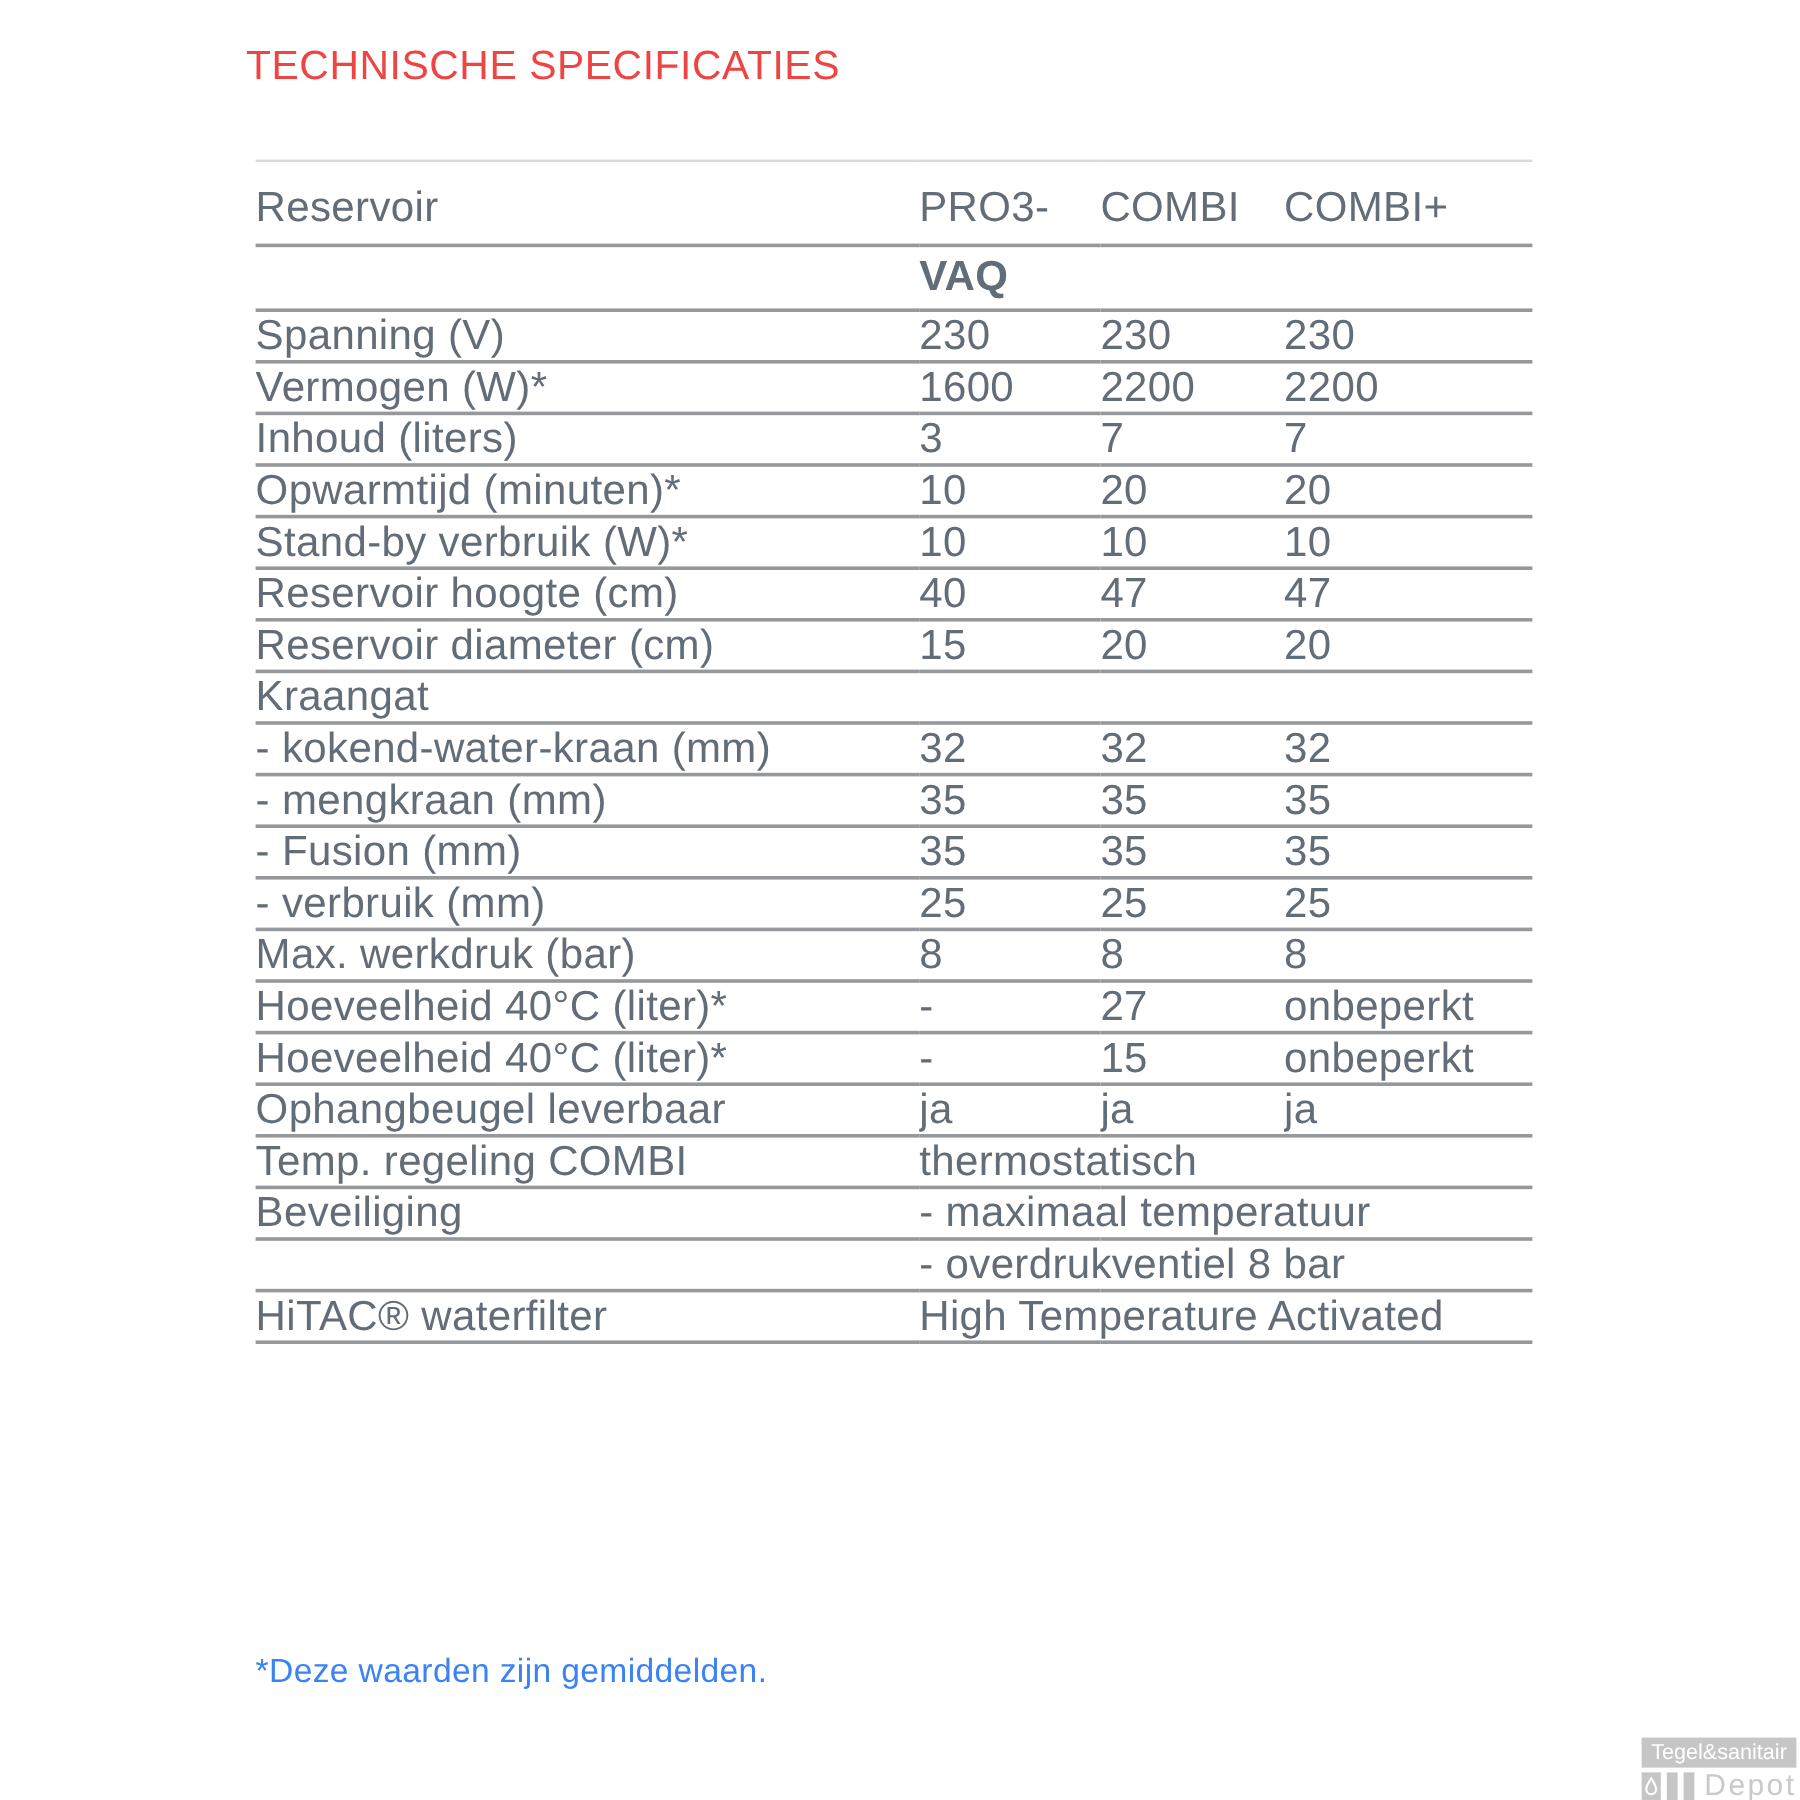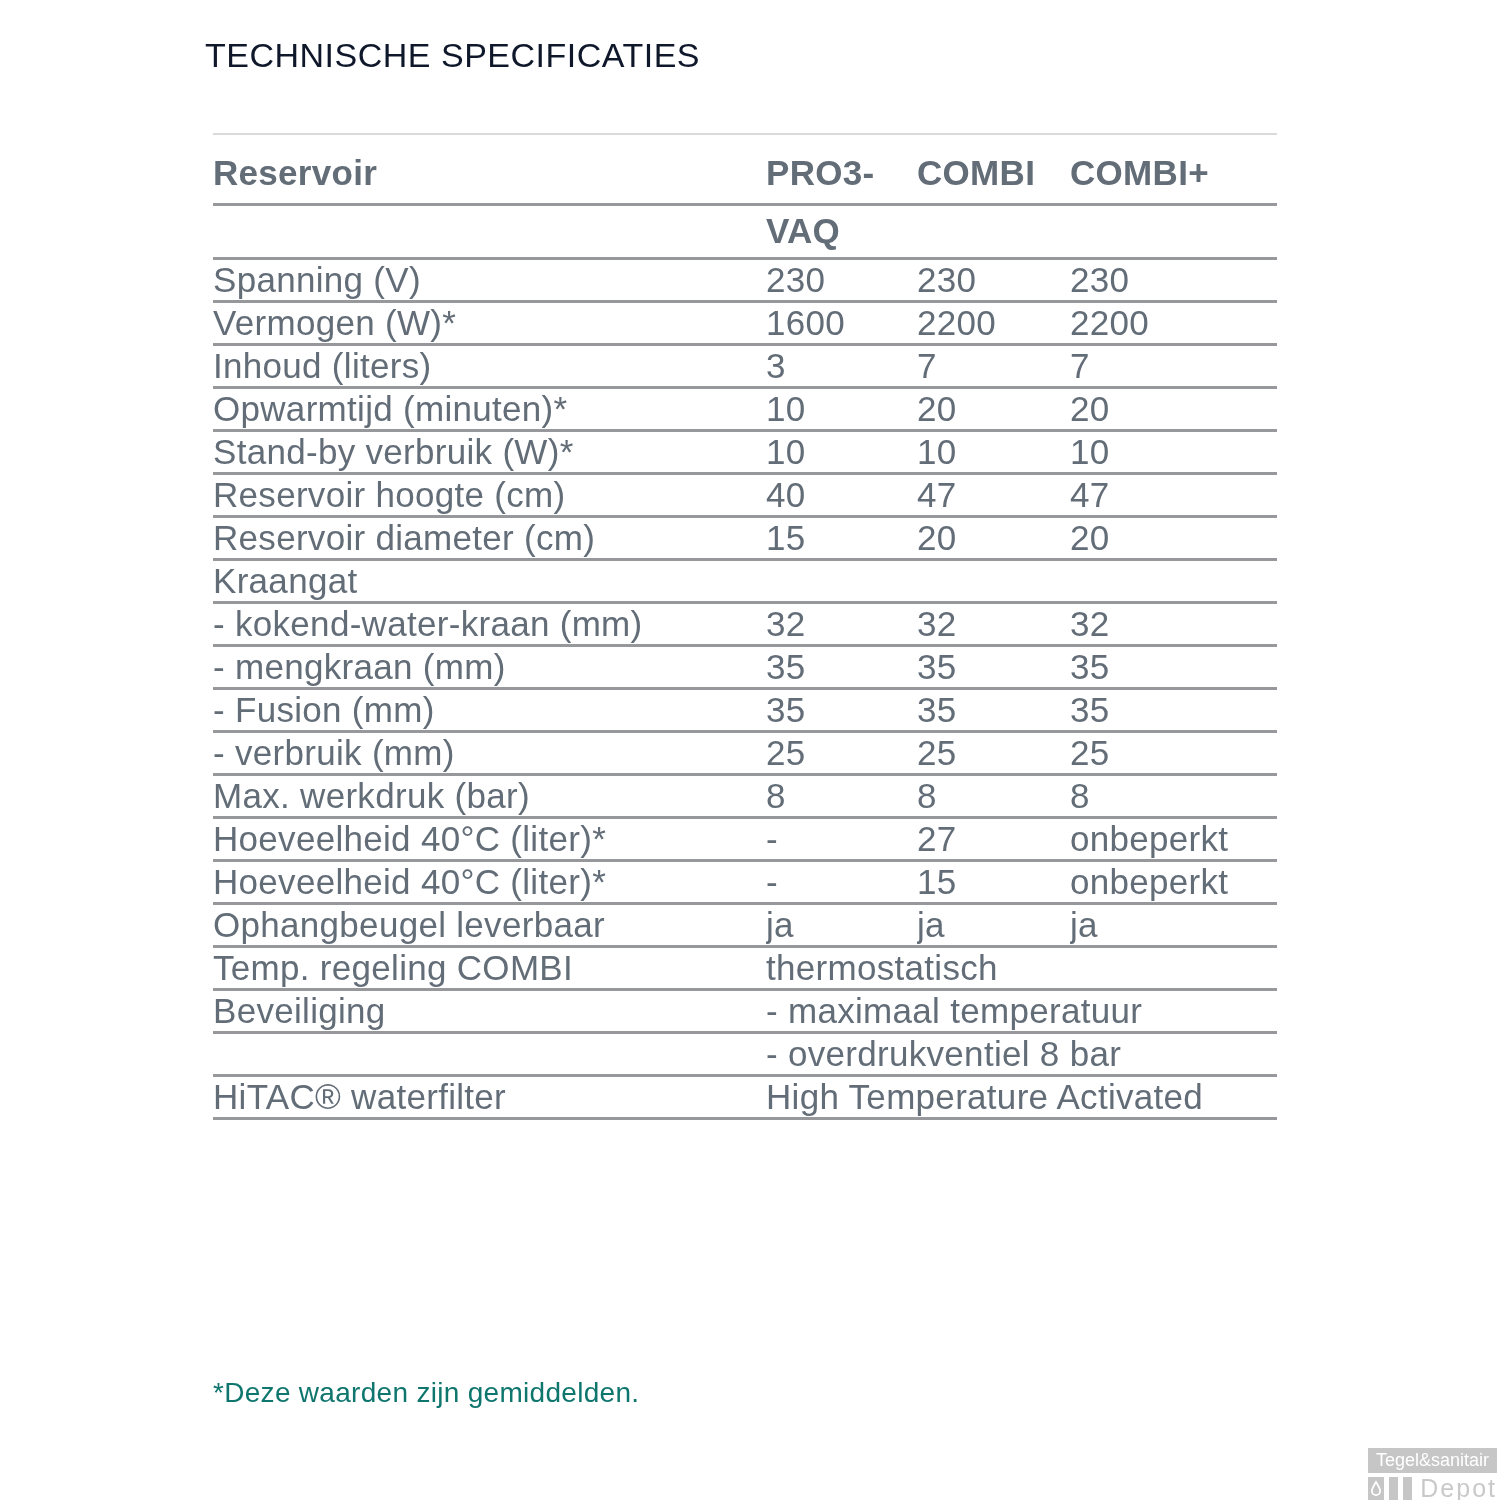--- a/index.html
+++ b/index.html
@@ -9,21 +9,21 @@
     font-family: "Liberation Sans", sans-serif;
     position: relative;
     overflow: hidden;
   }
   .page-title {
     position: absolute;
     left: 205px; top: 36px;
     font-size: 34px;
     font-weight: 500;
     letter-spacing: 0.5px;
-    color: #0f172a;
+    color: #ef4444;
     white-space: nowrap;
   }
   .spec-table {
     position: absolute;
     left: 213px; top: 133px;
     width: 1064px;
     border-collapse: collapse;
     table-layout: fixed;
     border-top: 2px solid #dadada;
     color: #636d78;
@@ -34,29 +34,29 @@
     padding: 0;
     margin: 0;
     text-align: left;
     vertical-align: middle;
     font-weight: 400;
     border-bottom: 3px solid #96989b;
     white-space: nowrap;
     overflow: hidden;
   }
   .spec-table tr.hdr1 { height: 70px; }
-  .spec-table tr.hdr1 th { font-weight: 700; vertical-align: middle; padding-top: 8px; }
+  .spec-table tr.hdr1 th { font-weight: 400; vertical-align: middle; padding-top: 8px; }
   .spec-table tr.hdr2 { height: 54px; }
   .spec-table tr.hdr2 th { font-weight: 700; }
   .spec-table tr.r { height: 39px; margin-top: 23px; }
   .footnote {
     position: absolute;
     left: 213px; top: 1377px;
     font-size: 28px;
-    color: #0f766e;
+    color: #3b82f6;
     letter-spacing: 0.3px;
   }
   .logo {
     position: absolute;
     left: 1368px; top: 1448px;
     width: 129px;
   }
   .logo-bar {
     width: 129px; height: 25px;
     background: #c6c6c6;

